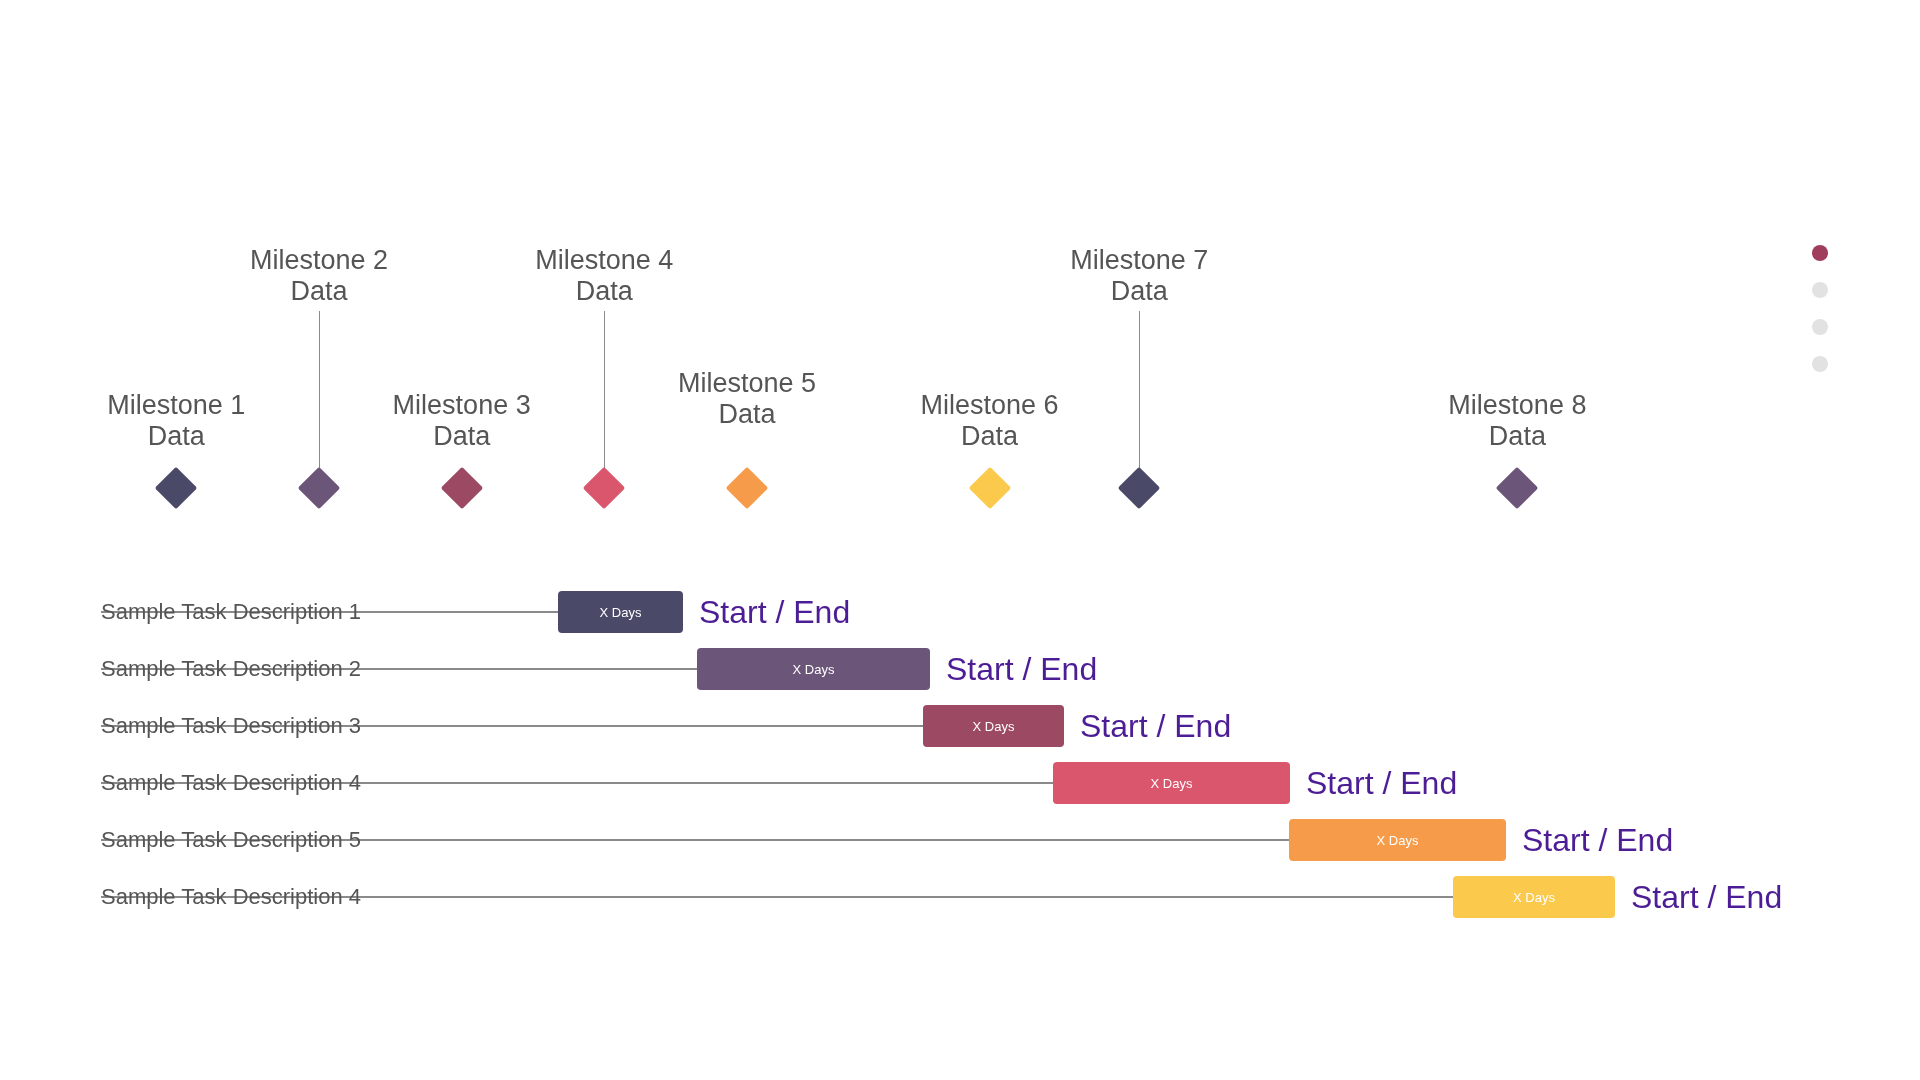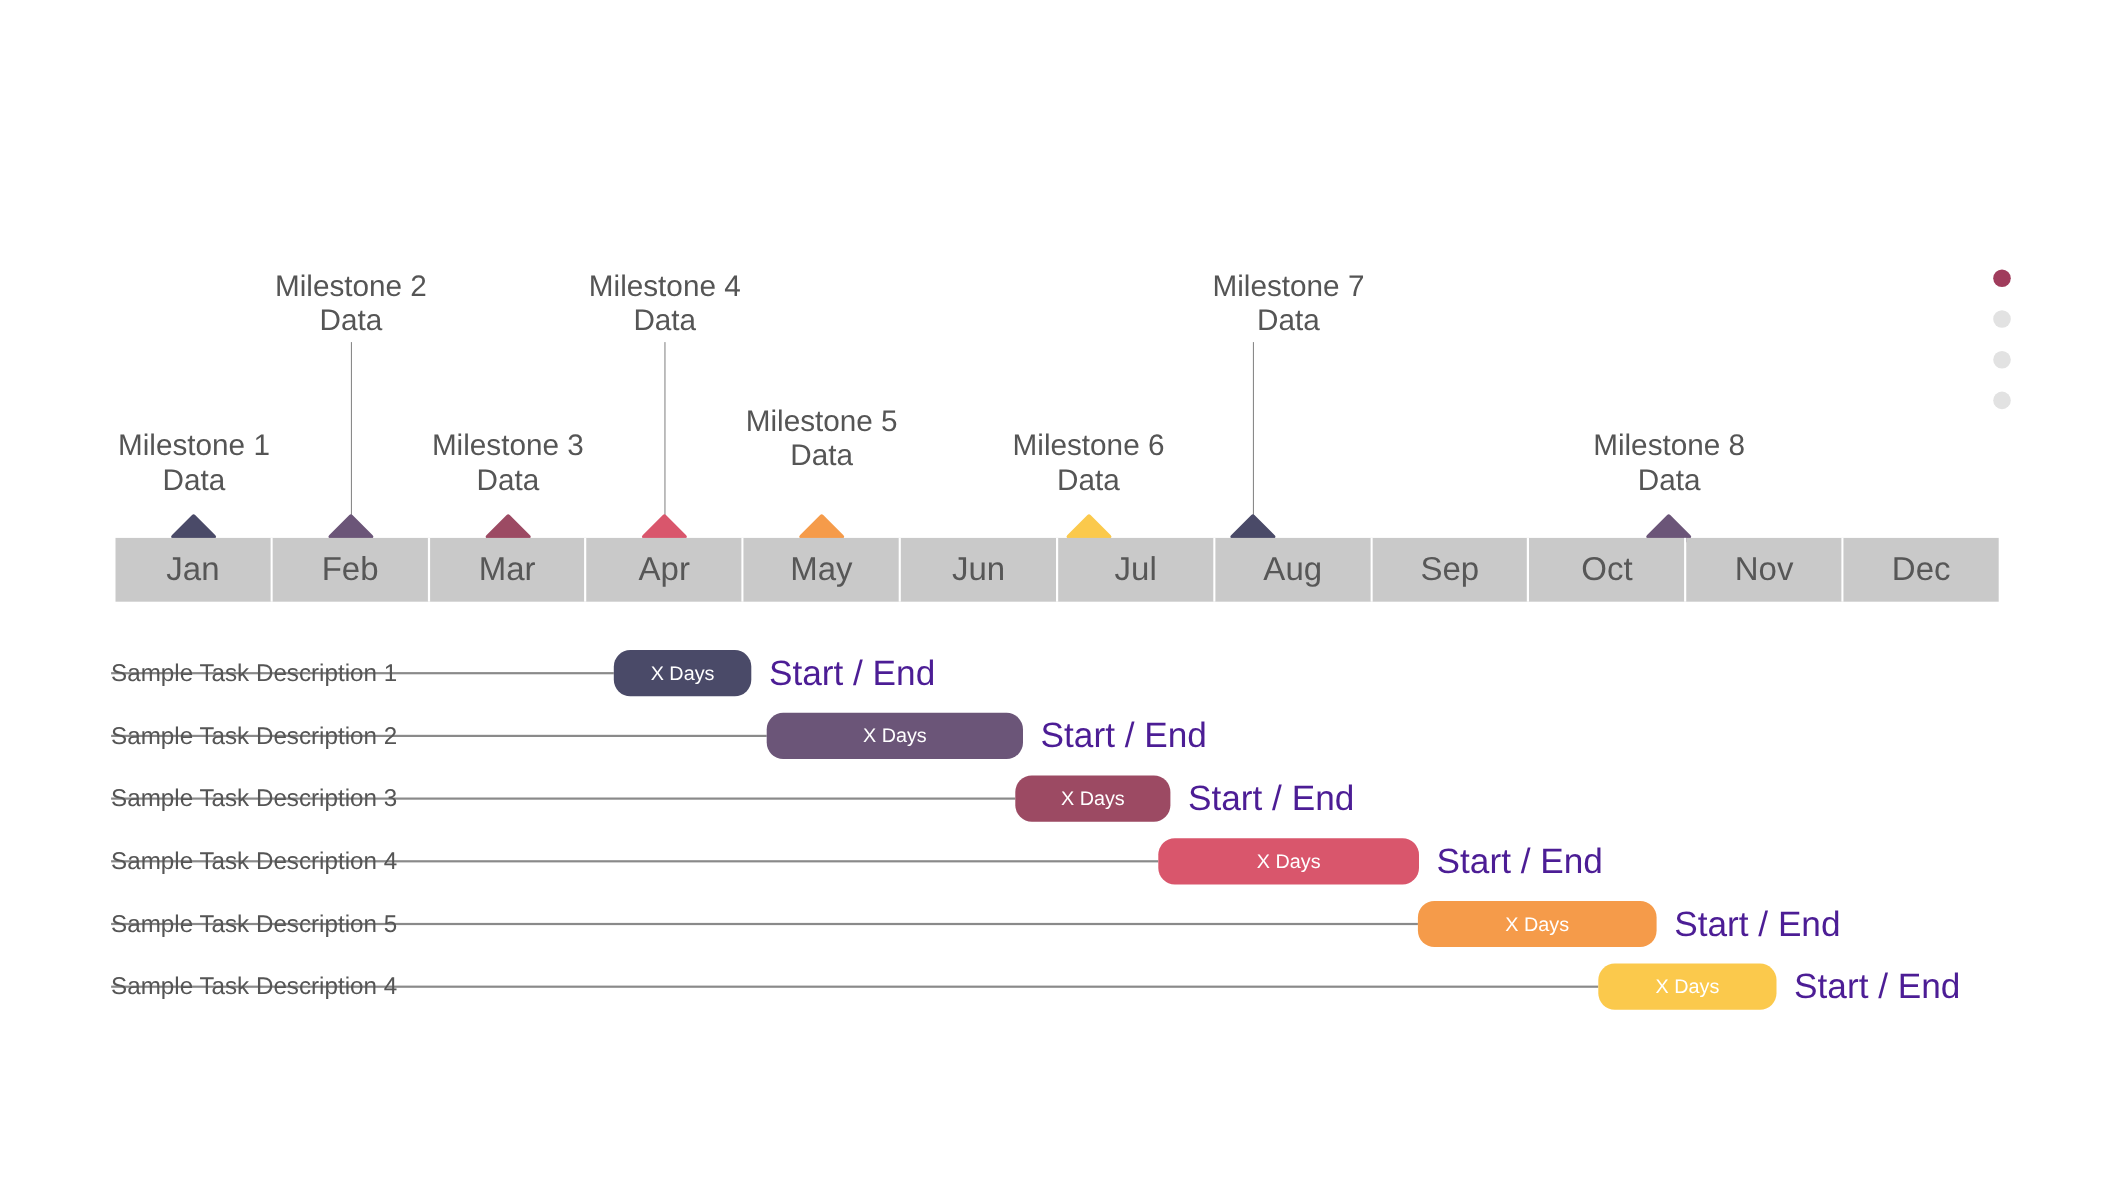--- a/index.html
+++ b/index.html
@@ -100,26 +100,26 @@
     height: 2px;
     background: #8a8a8a;
     transform: translateY(-50%);
     z-index: 1;
   }
   .task-bar {
     position: absolute;
     top: 50%;
     transform: translateY(-50%);
     height: 42px;
-    border-radius: 15px;
+    border-radius: 4px;
     display: flex;
     align-items: center;
     justify-content: center;
     color: #ffffff;
-    font-size: 18px;
+    font-size: 13px;
     font-family: "Liberation Sans", sans-serif;
     z-index: 3;
   }
   .task-dates {
     position: absolute;
     top: 50%;
     transform: translateY(-50%);
     color: #4c1d95;
     font-size: 32px;
     white-space: nowrap;
@@ -173,47 +173,33 @@
       <div class="ms-label" style="left: 747px; top: 368px;">
         <span class="ms-title">Milestone 5</span>
         <span class="ms-sub">Data</span>
       </div>
       <div class="diamond" style="left: 747px; top: 473px; background: rgb(245, 155, 74);"></div>
       <div class="ms-label" style="left: 989.533px; top: 390px;">
         <span class="ms-title">Milestone 6</span>
         <span class="ms-sub">Data</span>
       </div>
       <div class="diamond" style="left: 989.533px; top: 473px; background: rgb(251, 201, 76);"></div>
-      <div class="ms-label" style="left: 1139.33px; top: 245px; margin-left: 32px;">
+      <div class="ms-label" style="left: 1139.33px; top: 245px;">
         <span class="ms-title">Milestone 7</span>
         <span class="ms-sub">Data</span>
       </div>
       <div class="ms-connector" style="left: 1139.33px; top: 311px; height: 168px;"></div>
       <div class="diamond" style="left: 1139.33px; top: 473px; background: rgb(74, 74, 104);"></div>
       <div class="ms-label" style="left: 1517.4px; top: 390px;">
         <span class="ms-title">Milestone 8</span>
         <span class="ms-sub">Data</span>
       </div>
       <div class="diamond" style="left: 1517.4px; top: 473px; background: rgb(107, 85, 120);"></div>
     </div>
 
-  <div id="month-bar">
-      <div class="month-cell">Jan</div>
-      <div class="month-cell">Feb</div>
-      <div class="month-cell">Mar</div>
-      <div class="month-cell">Apr</div>
-      <div class="month-cell">May</div>
-      <div class="month-cell">Jun</div>
-      <div class="month-cell">Jul</div>
-      <div class="month-cell">Aug</div>
-      <div class="month-cell">Sep</div>
-      <div class="month-cell">Oct</div>
-      <div class="month-cell">Nov</div>
-      <div class="month-cell">Dec</div>
-    </div>
 
   <div id="task-layer">
       <div class="task-row" style="top: 583px;">
         <div class="task-line" style="width: 457px;"></div>
         <div class="task-name">Sample Task Description 1</div>
         <div class="task-bar" style="left: 558px; width: 125px; background: rgb(74, 74, 104);">X Days</div>
         <div class="task-dates" style="left: 699px;">Start / End</div>
       </div>
       <div class="task-row" style="top: 640px;">
         <div class="task-line" style="width: 596px;"></div>

